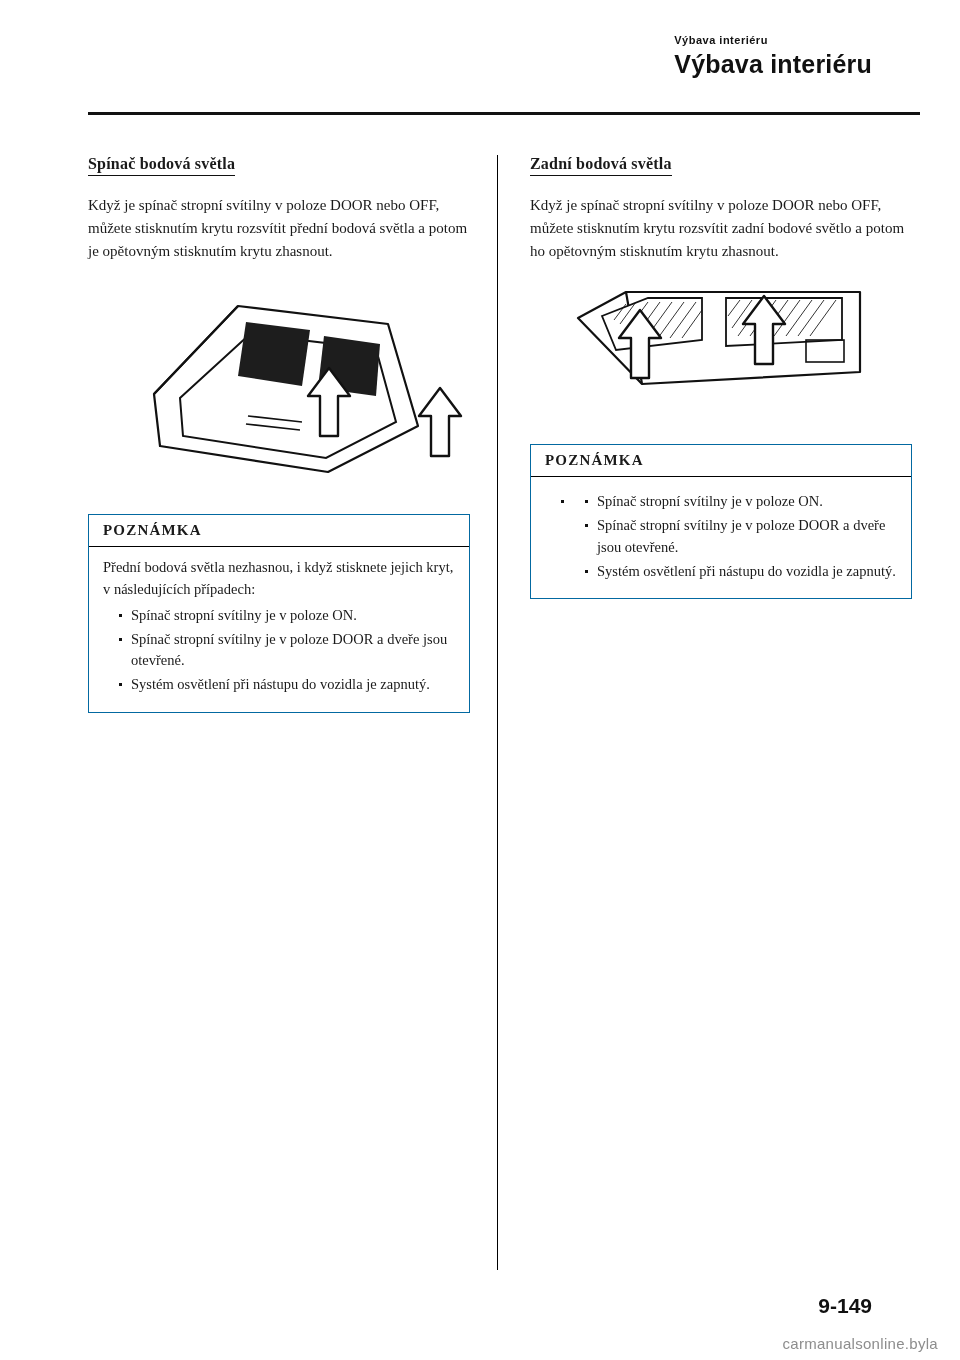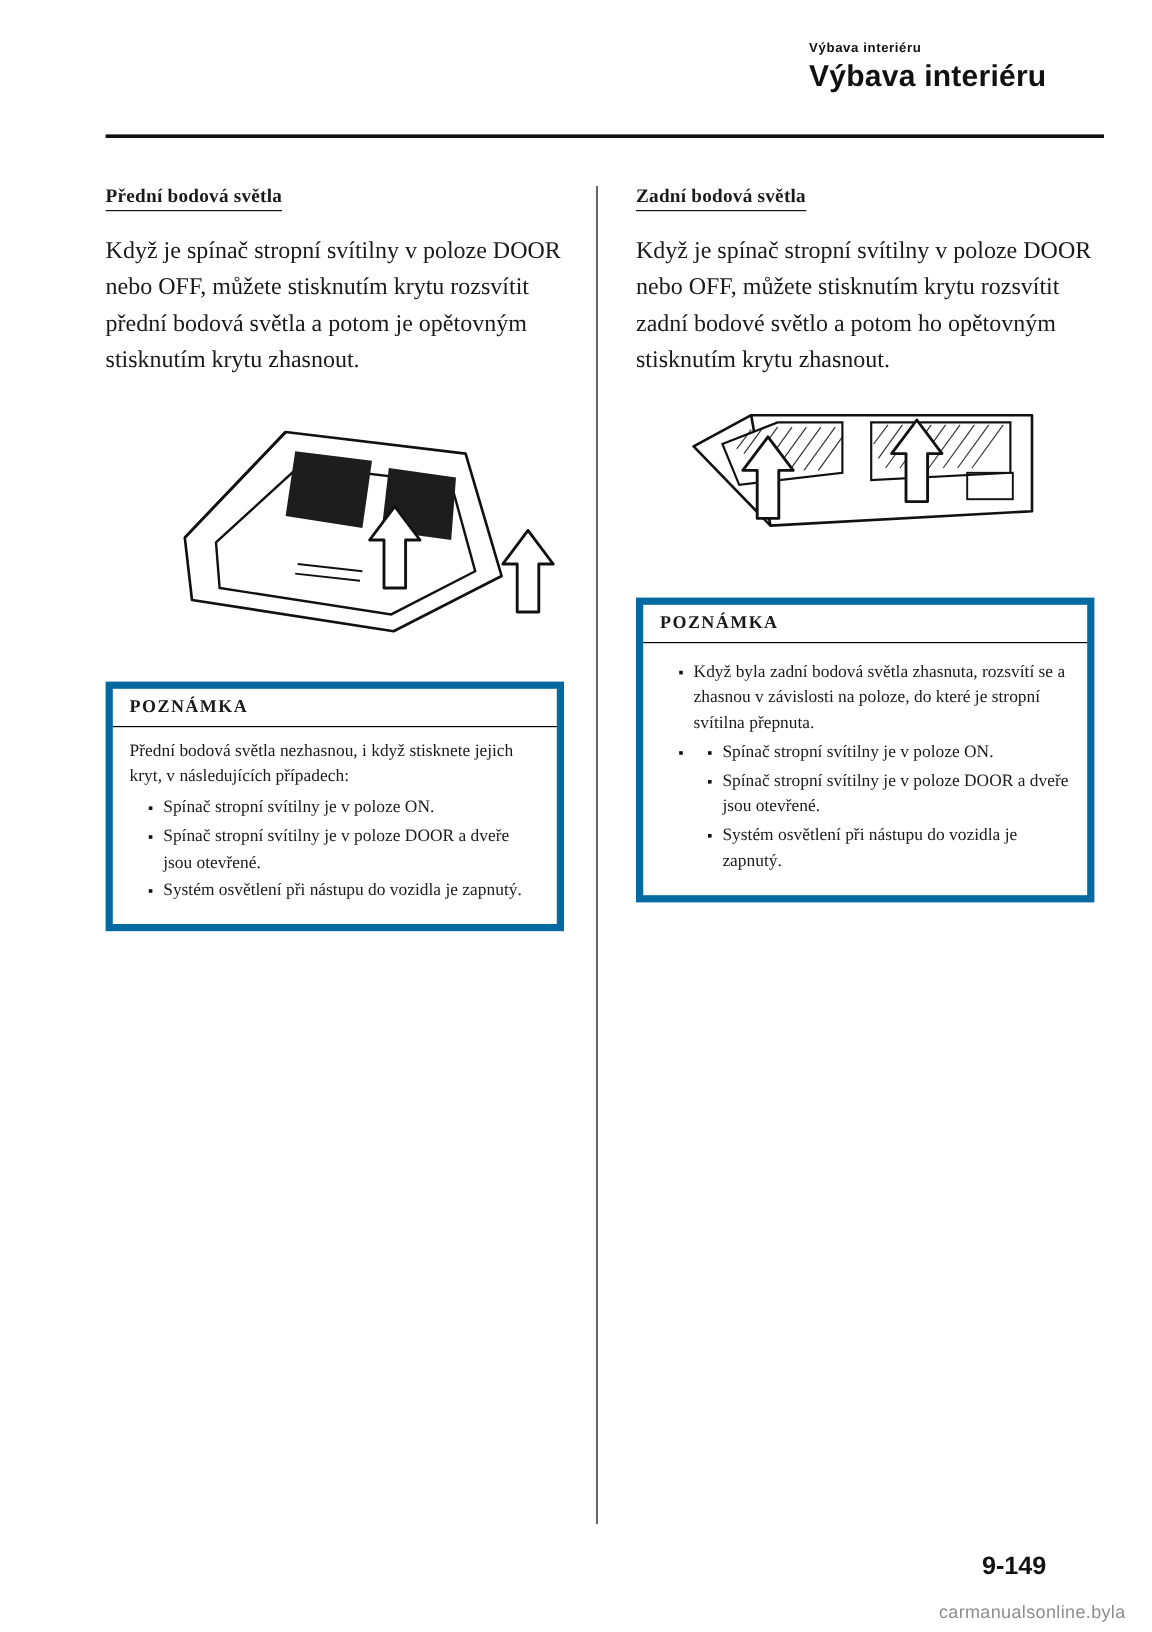--- a/index.html
+++ b/index.html
@@ -68,38 +68,38 @@
     font-size: 16px;
     font-weight: bold;
     margin: 0 0 18px 0;
     padding-bottom: 2px;
     display: inline-block;
     border-bottom: 1.5px solid #111;
     letter-spacing: 0.2px;
   }
 
   p.body-text {
-    font-size: 20px;
+    font-size: 15px;
     line-height: 1.52;
     margin: 0 0 14px 0;
   }
 
   
   .figure {
     position: relative;
     width: 100%;
     height: 220px;
     margin: 10px 0 18px 0;
   }
   .figure.small { height: 150px; }
   .figure svg { display: block; }
 
   
   .note-box {
-    border: 6px solid #0369a1;
+    border: 1px solid #0369a1;
     margin-top: 14px;
   }
   .note-title {
     font-size: 15px;
     font-weight: bold;
     letter-spacing: 1.2px;
     padding: 7px 12px 7px 14px;
     border-bottom: 1px solid #000;
   }
   .note-body {
@@ -162,21 +162,21 @@
 <div class="header">
   <p class="eyebrow">Výbava interiéru</p>
   <p class="chapter">Výbava interiéru</p>
 </div>
 <div class="header-rule"></div>
 
 <div class="col-divider"></div>
 
 <div class="col col-left">
 
-  <h3 class="section-title">Přední bodová světla</h3>
+  <h3 class="section-title">Spínač bodová světla</h3>
 
   <p class="body-text">Když je spínač stropní svítilny v poloze DOOR nebo OFF, můžete stisknutím krytu rozsvítit přední bodová světla a potom je opětovným stisknutím krytu zhasnout.</p>
 
   <div class="figure">
     <svg width="382" height="220" viewBox="0 0 382 220" xmlns="http://www.w3.org/2000/svg">
 
       <g fill="none" stroke="#111" stroke-width="2.2" stroke-linejoin="round">
         <path d="M150 30 L300 48 L330 150 L240 196 L72 170 L66 118 Z"></path>
         <path d="M66 118 L150 30"></path>
       </g>
@@ -266,21 +266,20 @@
       <g fill="#ffffff" stroke="#111" stroke-width="2.4" stroke-linejoin="round">
         <path d="M234 20 L255 48 L243 48 L243 88 L225 88 L225 48 L213 48 Z"></path>
       </g>
     </svg>
   </div>
 
   <div class="note-box">
     <div class="note-title">POZNÁMKA</div>
     <div class="note-body">
       <ul class="bullets">
-        <li>Když byla zadní bodová světla zhasnuta, rozsvítí se a zhasnou v závislosti na poloze, do které je stropní svítilna přepnuta.</li>
         <li>
           <ul class="bullets">
             <li>Spínač stropní svítilny je v poloze ON.</li>
             <li>Spínač stropní svítilny je v poloze DOOR a dveře jsou otevřené.</li>
             <li>Systém osvětlení při nástupu do vozidla je zapnutý.</li>
           </ul>
         </li>
       </ul>
     </div>
   </div>

